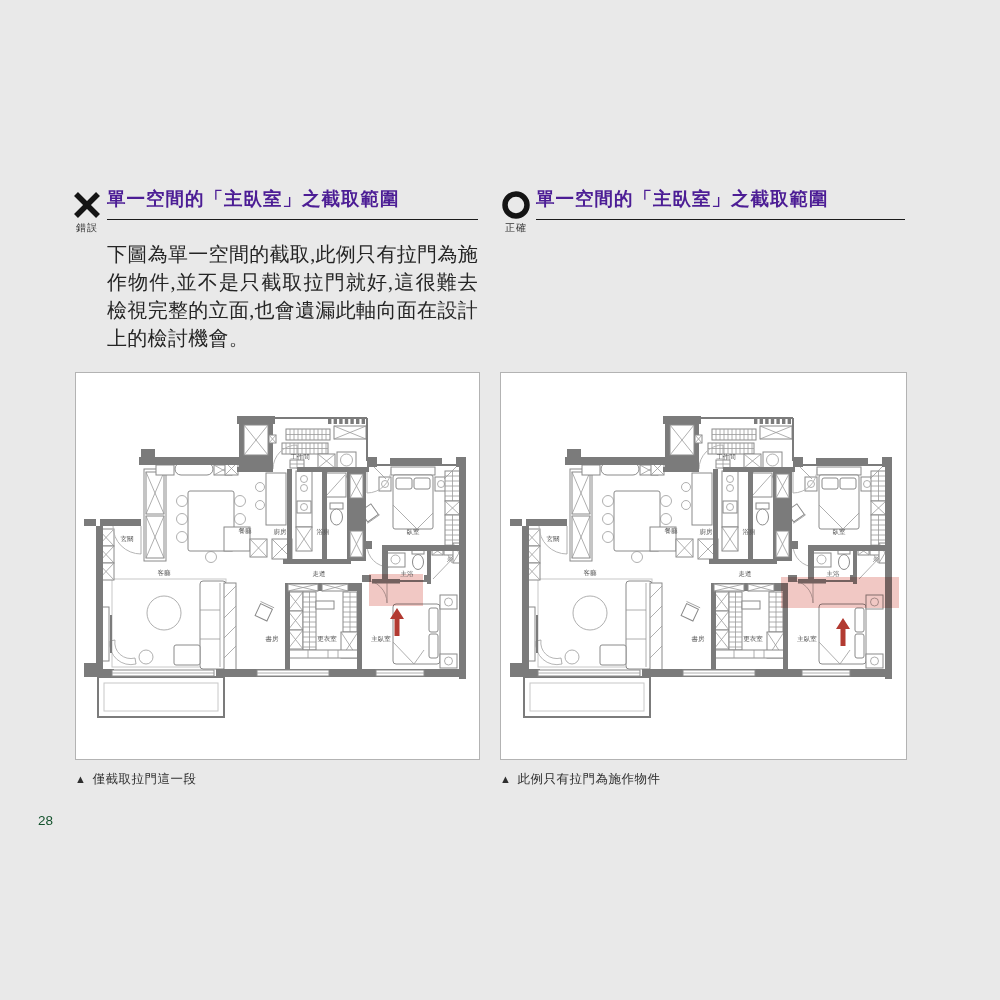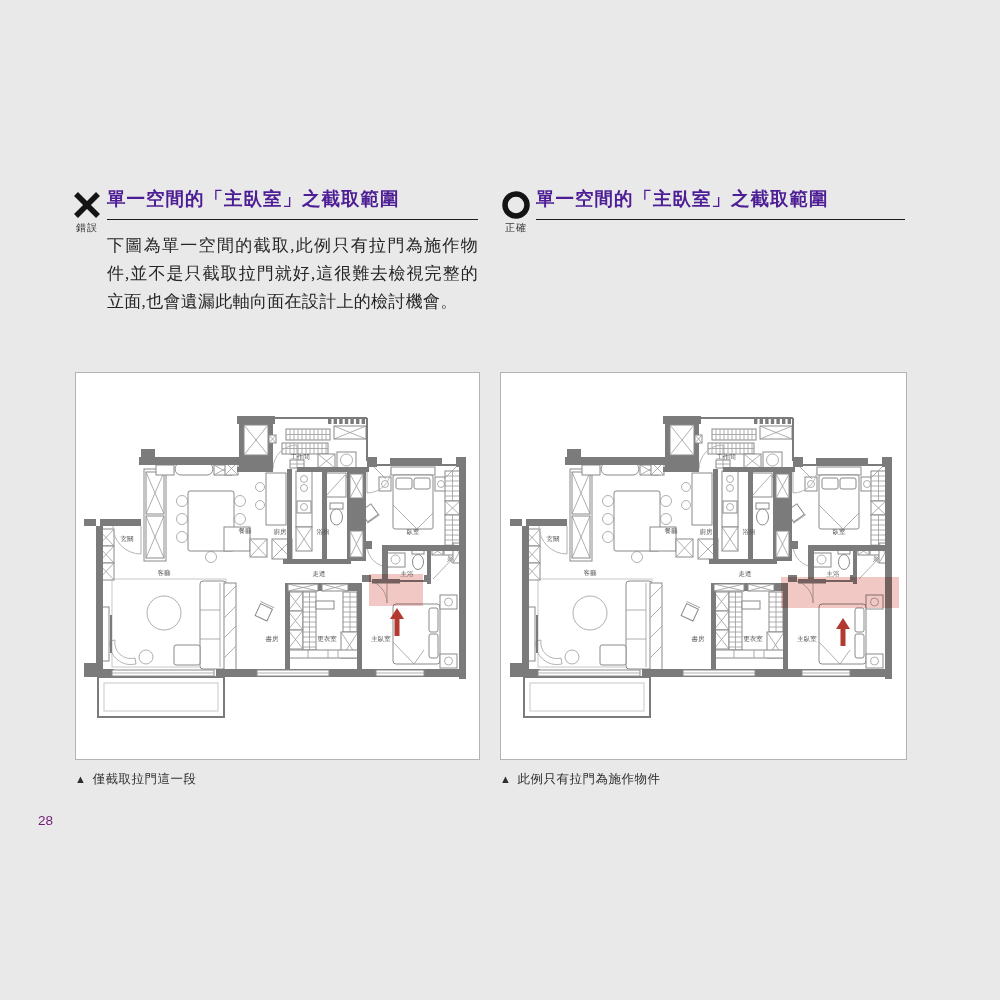--- a/index.html
+++ b/index.html
@@ -7,30 +7,30 @@
         font-family:"Liberation Sans","DejaVu Sans",sans-serif;}
   .col{position:absolute;top:188px;}
   .col-left{left:70px;width:408px;}
   .col-right{left:499px;width:406px;}
   .hdr{position:relative;}
   .mark{position:absolute;left:0;top:2px;width:34px;text-align:center;}
   .mark svg{display:block;margin:0 auto;}
   .mark-label{font-size:10px;color:#333;margin-top:1px;letter-spacing:1px;}
   .title-wrap{margin-left:37px;border-bottom:1.5px solid #1b1b1b;padding-bottom:9px;}
   .title{font-size:18.5px;font-weight:bold;color:#4c1d95;letter-spacing:1px;line-height:1.2;}
-  .body-text{margin-left:37px;margin-top:12px;font-family:"Liberation Serif","DejaVu Serif",serif;
-             font-size:17px;line-height:28px;color:#252525;text-align:justify;letter-spacing:0.3px;}
+  .body-text{margin-left:37px;margin-top:20px;font-family:"Liberation Serif","DejaVu Serif",serif;
+             font-size:20px;line-height:28px;color:#252525;text-align:justify;letter-spacing:0.3px;}
   .panel{position:absolute;top:372px;height:386px;background:#fff;border:1px solid #b3b3b3;}
   .panel-left{left:75px;width:403px;}
   .panel-right{left:500px;width:405px;}
   .panel svg{width:100%;height:100%;display:block;}
   .caption{position:absolute;top:771px;font-size:12.5px;color:#2e2e2e;letter-spacing:0.5px;text-align:center;}
   .cap-left{left:75px;} .cap-right{left:500px;}
   .cap-marker{font-size:11px;margin-right:6px;}
-  .page-number{position:absolute;left:38px;top:813px;font-size:13.5px;color:#701a75;}
+  .page-number{position:absolute;left:38px;top:813px;font-size:13.5px;color:#14532d;}
   
   .w{fill:#7b7b7b;}
   .fw{fill:#fff;stroke:#8a8a8a;stroke-width:1;}
   .t{stroke:#9a9a9a;stroke-width:0.8;fill:none;}
   .t2{stroke:#7b7b7b;stroke-width:2;fill:none;}
   .arc{stroke:#b6b6b6;stroke-width:1;fill:none;}
   .lite{fill:none;stroke:#c8c8c8;stroke-width:1;}
   .lbl{font-family:"Liberation Sans","DejaVu Sans",sans-serif;font-size:6.5px;fill:#555;text-anchor:middle;}
   .hl{mix-blend-mode:multiply;}
 </style>

